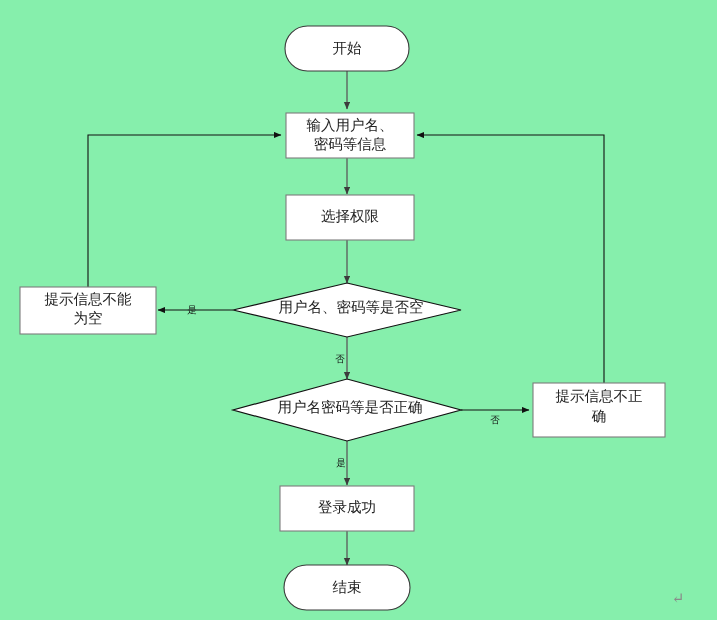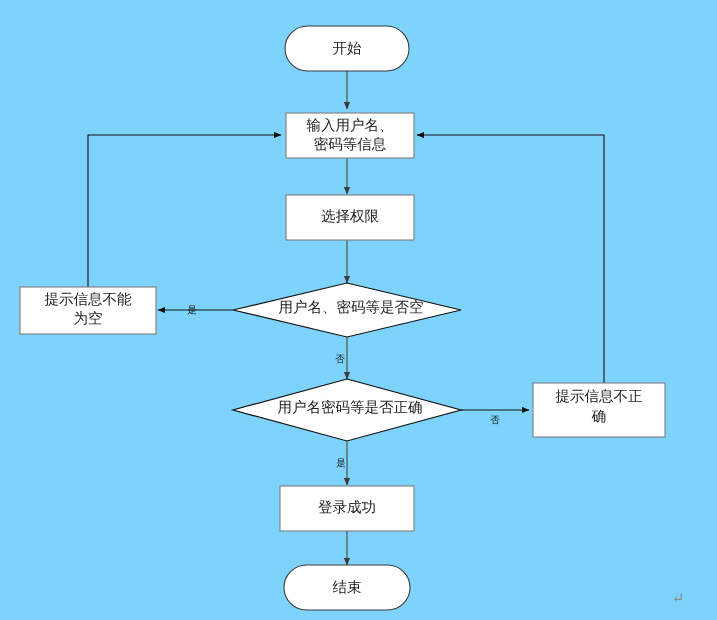--- a/index.html
+++ b/index.html
@@ -7,21 +7,21 @@
     padding: 0;
     background: #ffffff;
   }
   body {
     font-family: "Liberation Serif", "DejaVu Serif", serif;
   }
   #canvas {
     position: relative;
     width: 717px;
     height: 620px;
-    background: #7dd3fc;
+    background: #86efac;
     overflow: hidden;
   }
   #flow-svg {
     position: absolute;
     left: 0;
     top: 0;
     width: 717px;
     height: 620px;
   }
   .node-text {

